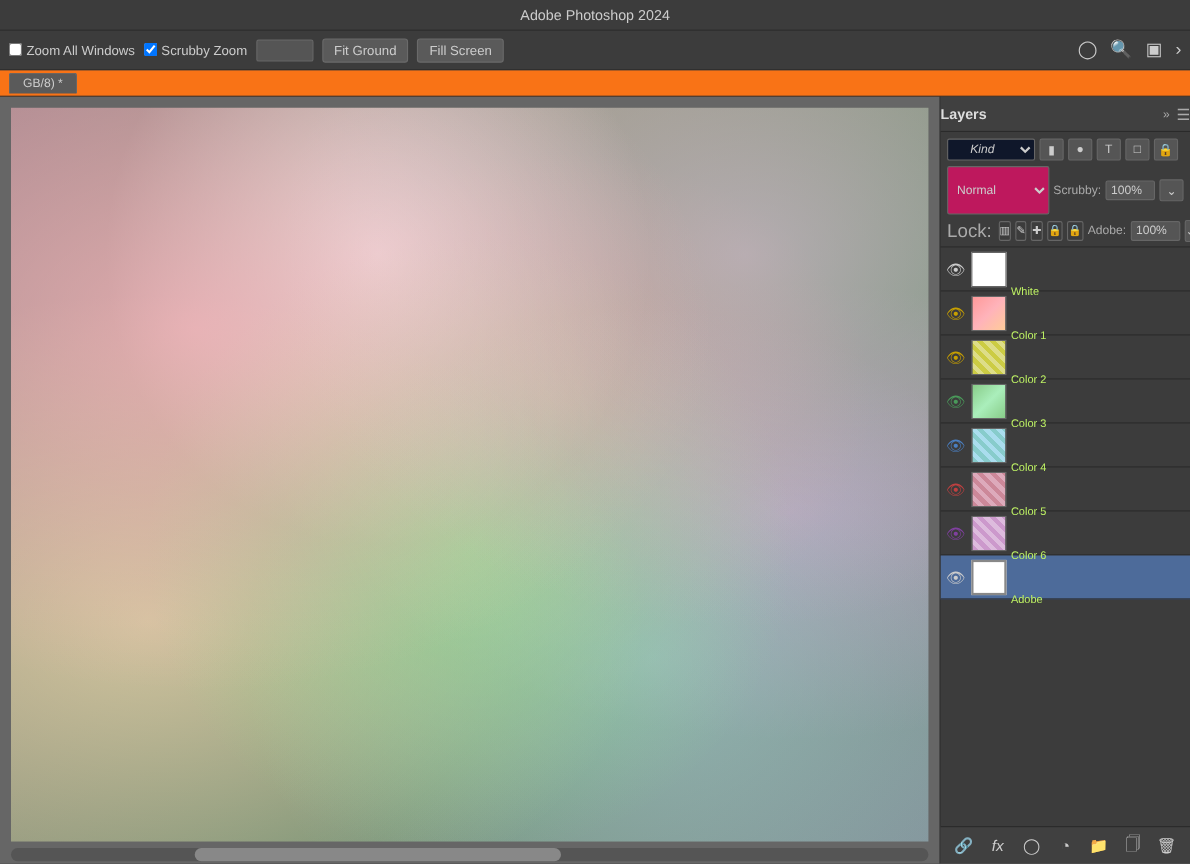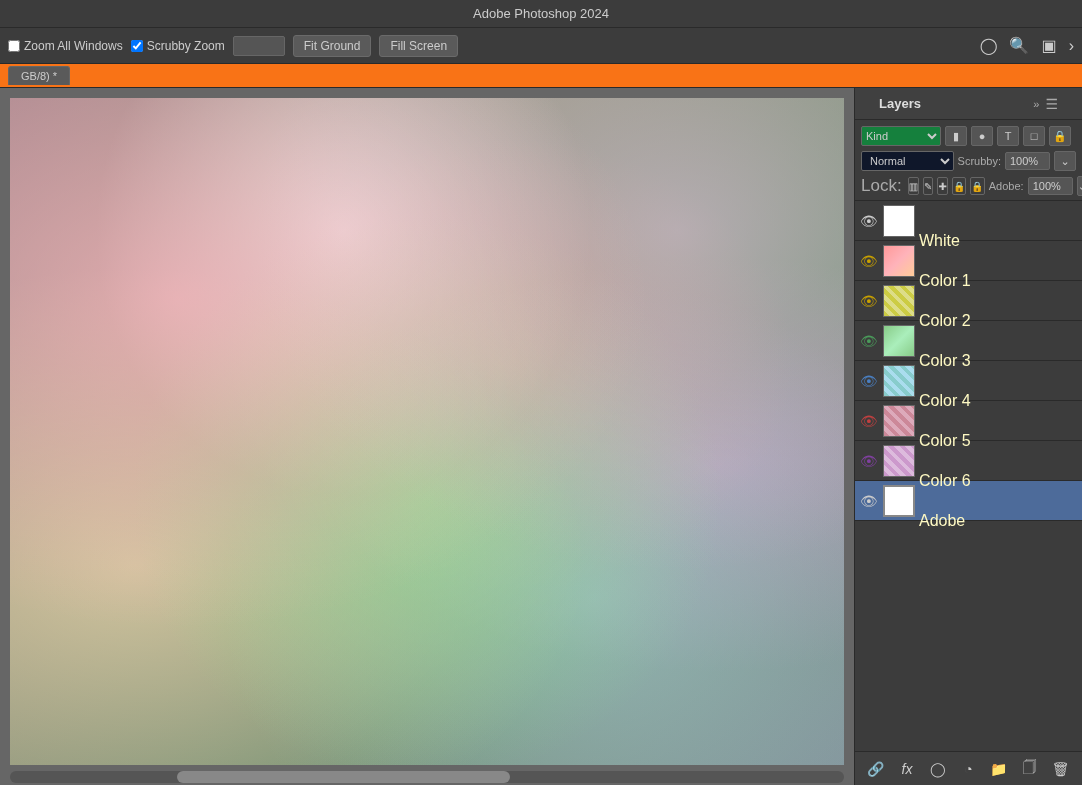--- a/index.html
+++ b/index.html
@@ -30,21 +30,21 @@
       height: 36px;
       background: #3c3c3c;
       display: flex;
       align-items: center;
       padding: 0 8px;
       gap: 8px;
       border-bottom: 1px solid #2a2a2a;
     }
     #options-bar label {
       display: flex;
-      align-items: center;
+      align-items: flex-start;
       gap: 4px;
       color: #ccc;
       font-size: 12px;
       cursor: pointer;
     }
     #options-bar input[type=checkbox] {
       width: 12px; height: 12px;
     }
     .zoom-value {
       background: #555;
@@ -165,21 +165,21 @@
       border-left: 1px solid #2a2a2a;
       display: flex;
       flex-direction: column;
     }
 
     #layers-header {
       height: 32px;
       background: #404040;
       display: flex;
       align-items: center;
-      padding: 0 24px;
+      padding: 0 0;
       border-bottom: 1px solid #2a2a2a;
       justify-content: space-between;
     }
     #layers-header-title {
       font-size: 13px;
       font-weight: bold;
       color: #ddd;
     }
     #layers-header-icons {
       display: flex;
@@ -195,51 +195,52 @@
     }
 
     
     #kind-row {
       display: flex;
       align-items: center;
       gap: 4px;
       margin-bottom: 5px;
     }
     .kind-select {
-      background: #15803d;
-      border: 1px solid #666;
-      color: #ccc;
-      padding: 2px 0;
+      background: #0f172a;
+      border: 1px solid #666;
+      color: #ccc;
+      padding: 2px 16px;
       font-size: 11px;
       border-radius: 2px;
       width: 80px;
+      font-style: italic;
     }
     .kind-icon-btn {
       background: #555;
       border: 1px solid #666;
       color: #ccc;
       width: 22px; height: 20px;
       border-radius: 2px;
       cursor: pointer;
       font-size: 11px;
       display: flex; align-items: center; justify-content: center;
     }
 
     
     #blend-row {
       display: flex;
       align-items: center;
       gap: 4px;
       margin-bottom: 5px;
     }
     .blend-select {
-      background: #0f172a;
-      border: 1px solid #666;
-      color: #ccc;
-      padding: 2px 4px;
+      background: #be185d;
+      border: 1px solid #666;
+      color: #ccc;
+      padding: 14px 4px;
       font-size: 11px;
       border-radius: 2px;
       flex: 1;
     }
     .opacity-label {
       color: #aaa;
       font-size: 11px;
     }
     .opacity-value {
       background: #555;
@@ -352,22 +353,22 @@
       background: linear-gradient(135deg, #cc8899 0%, #ddaabb 50%, #cc8899 100%);
       background-image: repeating-linear-gradient(45deg, #cc8899 0px, #cc8899 4px, #ddaabb 4px, #ddaabb 8px);
     }
     .layer-thumb.color6-thumb {
       background: linear-gradient(135deg, #cc99cc 0%, #ddbbdd 50%, #cc99cc 100%);
       background-image: repeating-linear-gradient(45deg, #cc99cc 0px, #cc99cc 4px, #ddbbdd 4px, #ddbbdd 8px);
     }
     .layer-thumb.ground-thumb { background: white; border: 2px solid #888; }
 
     .layer-name {
-      font-size: 16px;
-      color: #fef9c3;
+      font-size: 10px;
+      color: #bef264;
       flex: 1;
       margin-top: 41px;
     }
 
     
     #layers-bottom {
       height: 34px;
       background: #404040;
       border-top: 1px solid #2a2a2a;
       display: flex;

